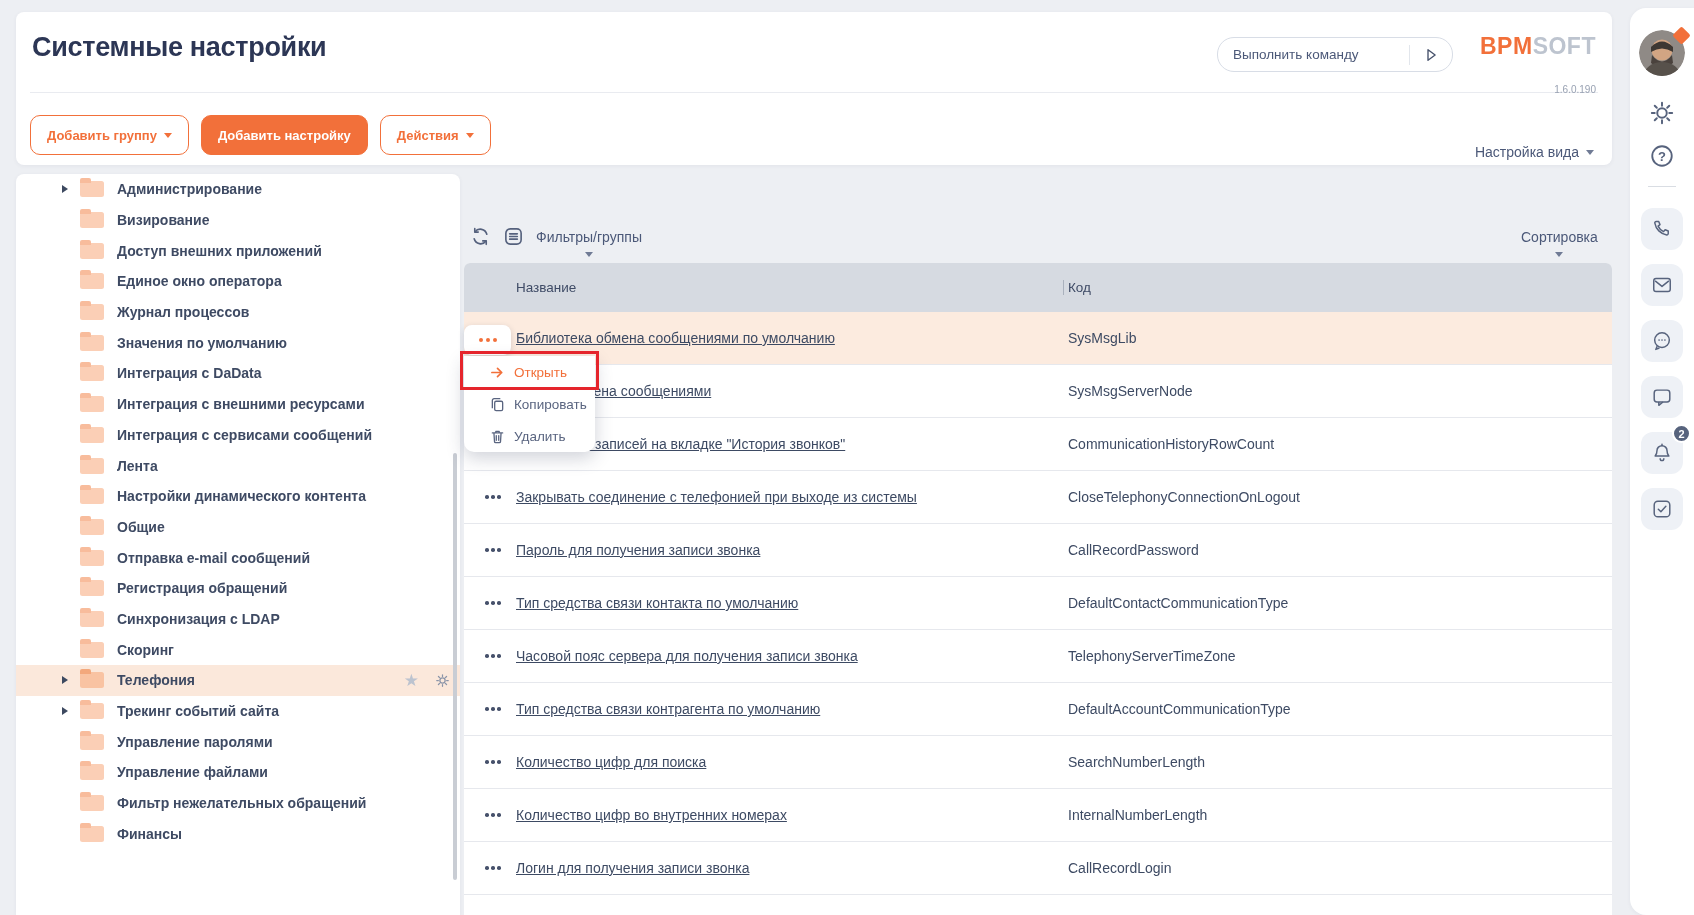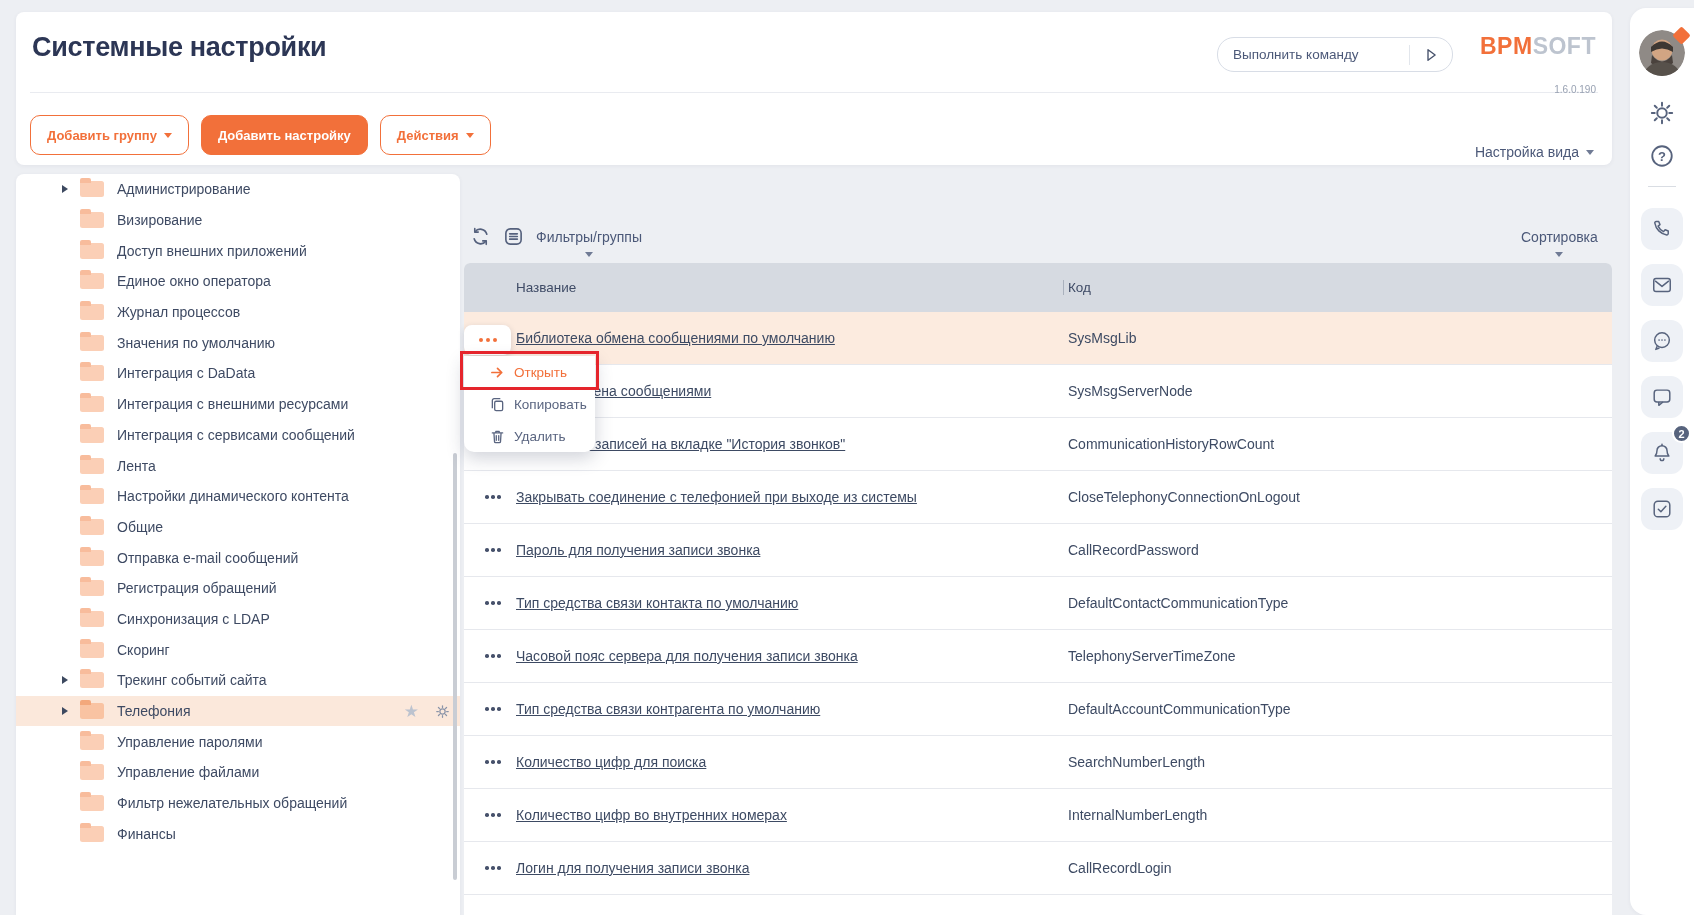--- a/index.html
+++ b/index.html
@@ -26,21 +26,21 @@
   .cmd-sep { width:1px; height:20px; background:#e2e6ec; }
   .cmd-play { width:42px; height:100%; display:flex; align-items:center; justify-content:center; color:#46516b; }
 
   .logo { position:absolute; left:1464px; top:21px; font-size:23px; font-weight:800; letter-spacing:.5px; white-space:nowrap; }
   .logo .l1 { color:#f2703a; } .logo .l2 { color:#bdc4cf; }
   .version { position:absolute; left:1480px; top:72px; width:100px; text-align:right; font-size:10px; color:#98a1b2; }
   .viewset { position:absolute; right:18px; top:112px; font-size:14px; color:#4b5878; display:flex; align-items:center; gap:7px;margin-top:20px; }
 
   
   .tree-card { position:absolute; left:16px; top:174px; width:444px; height:741px; border-radius:8px 8px 0 0; }
-  .ti { position:relative; height:30.7px; display:flex; align-items:center; padding-left:46px; font-size:14px; color:#3e4a63; }
+  .ti { position:relative; height:30.7px; display:flex; align-items:center; padding-left:46px; font-size:14px; color:#3e4a63;font-weight:bold; }
   .ti.sel { background:#fbe8db; }
   .exp-slot { width:18px; display:flex; align-items:center; }
   .exp { width:0; height:0; border-left:6px solid #3d4960; border-top:4.5px solid transparent; border-bottom:4.5px solid transparent; }
   .folder { width:24px; height:16px; background:#fbcfb6; border-radius:2.5px; position:relative; margin-right:13px; flex:none; }
   .folder::before { content:''; position:absolute; top:-3px; left:0; width:11px; height:5px; background:#f8bc9c; border-radius:2px 2px 0 0; }
   .ti.sel .folder { background:#f9c3a2; } .ti.sel .folder::before { background:#f3a87c; }
   .tree-actions { position:absolute; right:10px; top:0; height:100%; display:flex; align-items:center; gap:16px; }
   .tstar { color:#bcc3cf; font-size:17px; line-height:1; }
   .tgear { color:#8a94a8; display:flex; }
   .tree-sb { position:absolute; right:3px; top:279px; width:4px; height:427px; background:#c9cdd4; border-radius:2px; }
@@ -197,43 +197,43 @@
     <div class="ti" data-interactable="true">
         <span class="exp-slot"></span>
         <span class="folder" data-interactable="false"></span>
         <span class="tl" data-interactable="false">Синхронизация с LDAP</span>
       </div>
     <div class="ti" data-interactable="true">
         <span class="exp-slot"></span>
         <span class="folder" data-interactable="false"></span>
         <span class="tl" data-interactable="false">Скоринг</span>
       </div>
-    <div class="ti" data-interactable="true">
-        <span class="exp-slot">
-          <i class="exp" data-interactable="true"></i>
-        </span>
-        <span class="folder" data-interactable="false"></span>
-        <span class="tl" data-interactable="false">Трекинг событий сайта</span>
-      </div>
     <div class="ti sel" data-interactable="true">
       <span class="exp-slot">
           <i class="exp" data-interactable="true"></i>
         </span>
       <span class="folder" data-interactable="false"></span>
       <span class="tl" data-interactable="false">Телефония</span>
       <span class="tree-actions" data-interactable="false">
         <span class="tstar" data-interactable="true">★</span>
         <span class="tgear" data-interactable="true">
           <svg width="15" height="15" viewBox="0 0 24 24" fill="none" stroke="currentColor" stroke-width="2" stroke-linecap="round">
               <circle cx="12" cy="12" r="4.2"></circle>
               <path d="M12 2.8v2.6M12 18.6v2.6M2.8 12h2.6M18.6 12h2.6M5.5 5.5l1.9 1.9M16.6 16.6l1.9 1.9M5.5 18.5l1.9-1.9M16.6 7.4l1.9-1.9"></path>
             </svg>
         </span>
       </span>
     </div>
+    <div class="ti" data-interactable="true">
+        <span class="exp-slot">
+          <i class="exp" data-interactable="true"></i>
+        </span>
+        <span class="folder" data-interactable="false"></span>
+        <span class="tl" data-interactable="false">Трекинг событий сайта</span>
+      </div>
     <div class="ti" data-interactable="true">
         <span class="exp-slot"></span>
         <span class="folder" data-interactable="false"></span>
         <span class="tl" data-interactable="false">Управление паролями</span>
       </div>
     <div class="ti" data-interactable="true">
         <span class="exp-slot"></span>
         <span class="folder" data-interactable="false"></span>
         <span class="tl" data-interactable="false">Управление файлами</span>
       </div>

